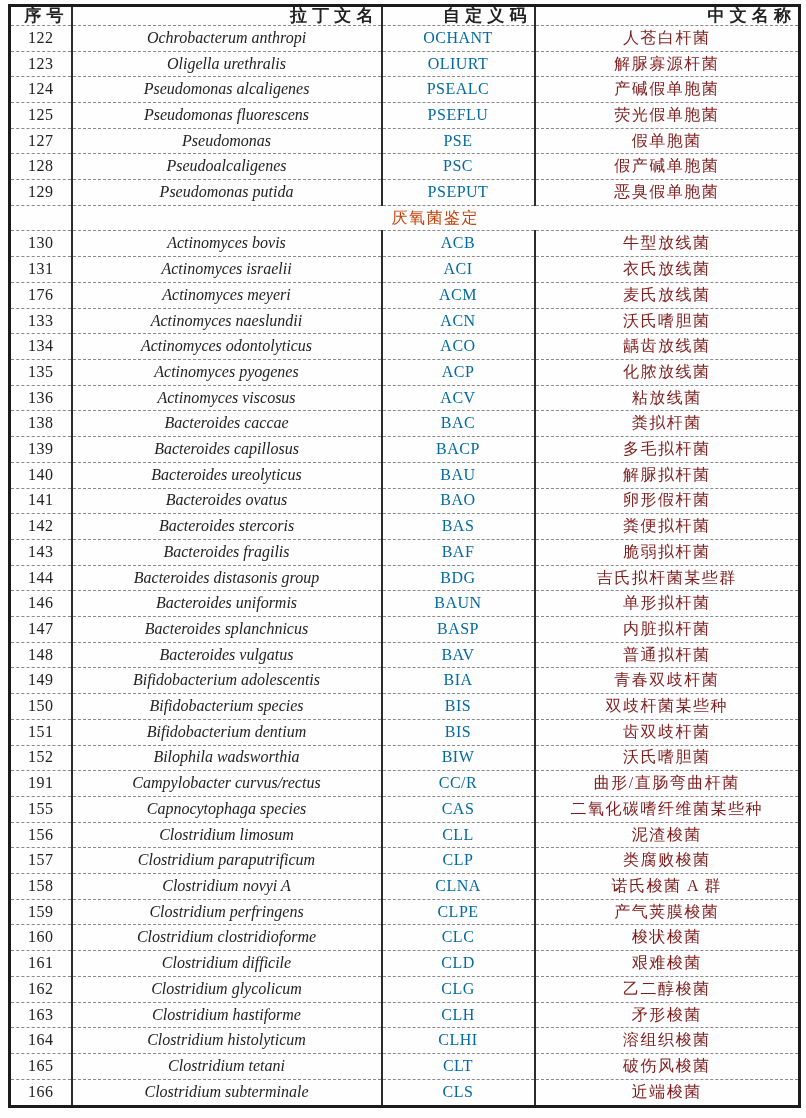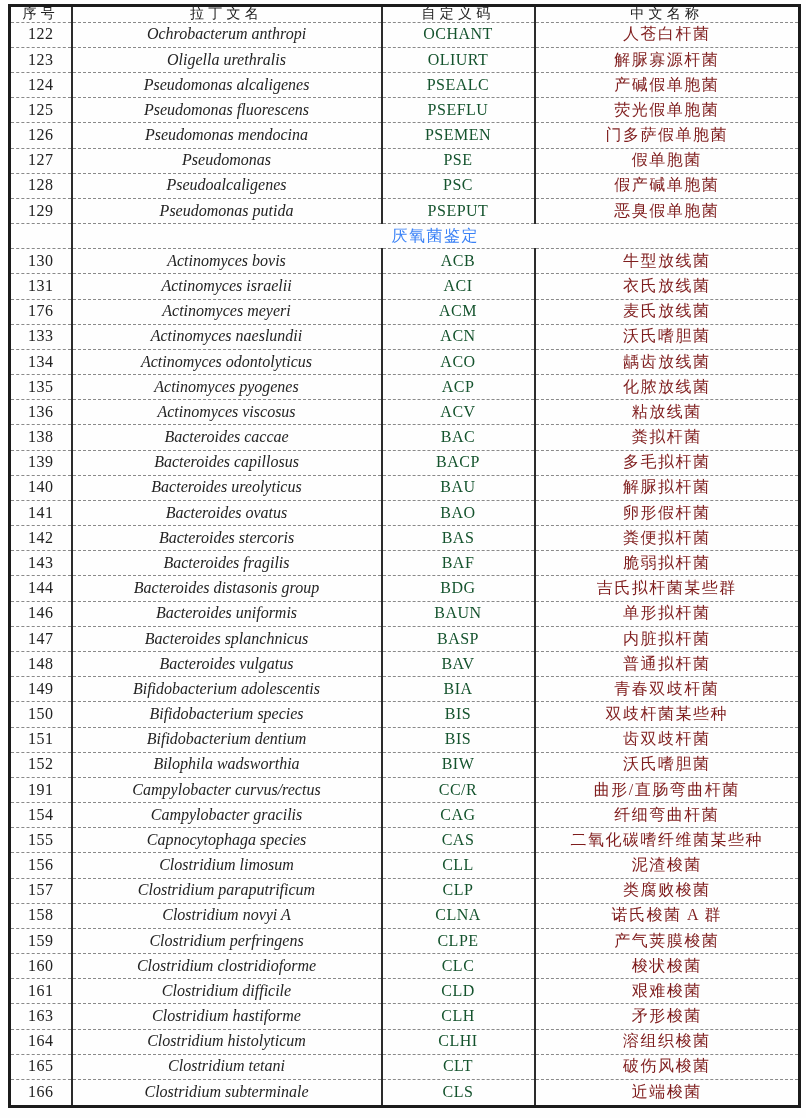--- a/index.html
+++ b/index.html
@@ -35,49 +35,50 @@
     border-bottom: 1px dashed #8a8a8a;
     padding: 0 2px;
     text-align: center;
     vertical-align: middle;
     font-size: 16px;
     line-height: 1.05;
     overflow: hidden;
     white-space: nowrap;
   }
   table.bact thead th {
-    font-weight: normal;
-    font-size: 14px;
+    font-weight: bold;
+    font-size: 17px;
     letter-spacing: 0.30em;
     color: #222;
+    text-align: right;
   }
   td.c-no {
     font-size: 16px;
     letter-spacing: 0.5px;
     color: #222;
   }
   td.c-latin {
     font-style: italic;
     font-size: 16.5px;
     color: #232323;
   }
   td.c-code {
     font-size: 16px;
     letter-spacing: 0.5px;
-    color: #14532d;
+    color: #0369a1;
   }
   td.c-cn {
     font-size: 16px;
     letter-spacing: 1.5px;
     color: #7f1d1d;
   }
   td.c-section {
     font-size: 16.5px;
     letter-spacing: 1.5px;
-    color: #3b82f6;
+    color: #c2410c;
   }
 </style>
 </head>
 <body>
 
 <div class="page">
   <table class="bact">
     <colgroup>
       <col class="w-no">
         <col class="w-latin">
@@ -114,26 +115,20 @@
     <td class="c-cn">产碱假单胞菌</td>
   </tr>
 
   <tr>
     <td class="c-no">125</td>
     <td class="c-latin">Pseudomonas fluorescens</td>
     <td class="c-code">PSEFLU</td>
     <td class="c-cn">荧光假单胞菌</td>
   </tr>
 
-  <tr>
-    <td class="c-no">126</td>
-    <td class="c-latin">Pseudomonas mendocina</td>
-    <td class="c-code">PSEMEN</td>
-    <td class="c-cn">门多萨假单胞菌</td>
-  </tr>
 
   <tr>
     <td class="c-no">127</td>
     <td class="c-latin">Pseudomonas</td>
     <td class="c-code">PSE</td>
     <td class="c-cn">假单胞菌</td>
   </tr>
 
   <tr>
     <td class="c-no">128</td>
@@ -303,26 +298,20 @@
     <td class="c-cn">沃氏嗜胆菌</td>
   </tr>
 
   <tr>
     <td class="c-no">191</td>
     <td class="c-latin">Campylobacter curvus/rectus</td>
     <td class="c-code">CC/R</td>
     <td class="c-cn">曲形/直肠弯曲杆菌</td>
   </tr>
 
-  <tr>
-    <td class="c-no">154</td>
-    <td class="c-latin">Campylobacter gracilis</td>
-    <td class="c-code">CAG</td>
-    <td class="c-cn">纤细弯曲杆菌</td>
-  </tr>
 
   <tr>
     <td class="c-no">155</td>
     <td class="c-latin">Capnocytophaga species</td>
     <td class="c-code">CAS</td>
     <td class="c-cn">二氧化碳嗜纤维菌某些种</td>
   </tr>
 
   <tr>
     <td class="c-no">156</td>
@@ -359,20 +348,26 @@
     <td class="c-cn">梭状梭菌</td>
   </tr>
 
   <tr>
     <td class="c-no">161</td>
     <td class="c-latin">Clostridium difficile</td>
     <td class="c-code">CLD</td>
     <td class="c-cn">艰难梭菌</td>
   </tr>
 
+  <tr>
+    <td class="c-no">162</td>
+    <td class="c-latin">Clostridium glycolicum</td>
+    <td class="c-code">CLG</td>
+    <td class="c-cn">乙二醇梭菌</td>
+  </tr>
 
   <tr>
     <td class="c-no">163</td>
     <td class="c-latin">Clostridium hastiforme</td>
     <td class="c-code">CLH</td>
     <td class="c-cn">矛形梭菌</td>
   </tr>
 
   <tr>
     <td class="c-no">164</td>

